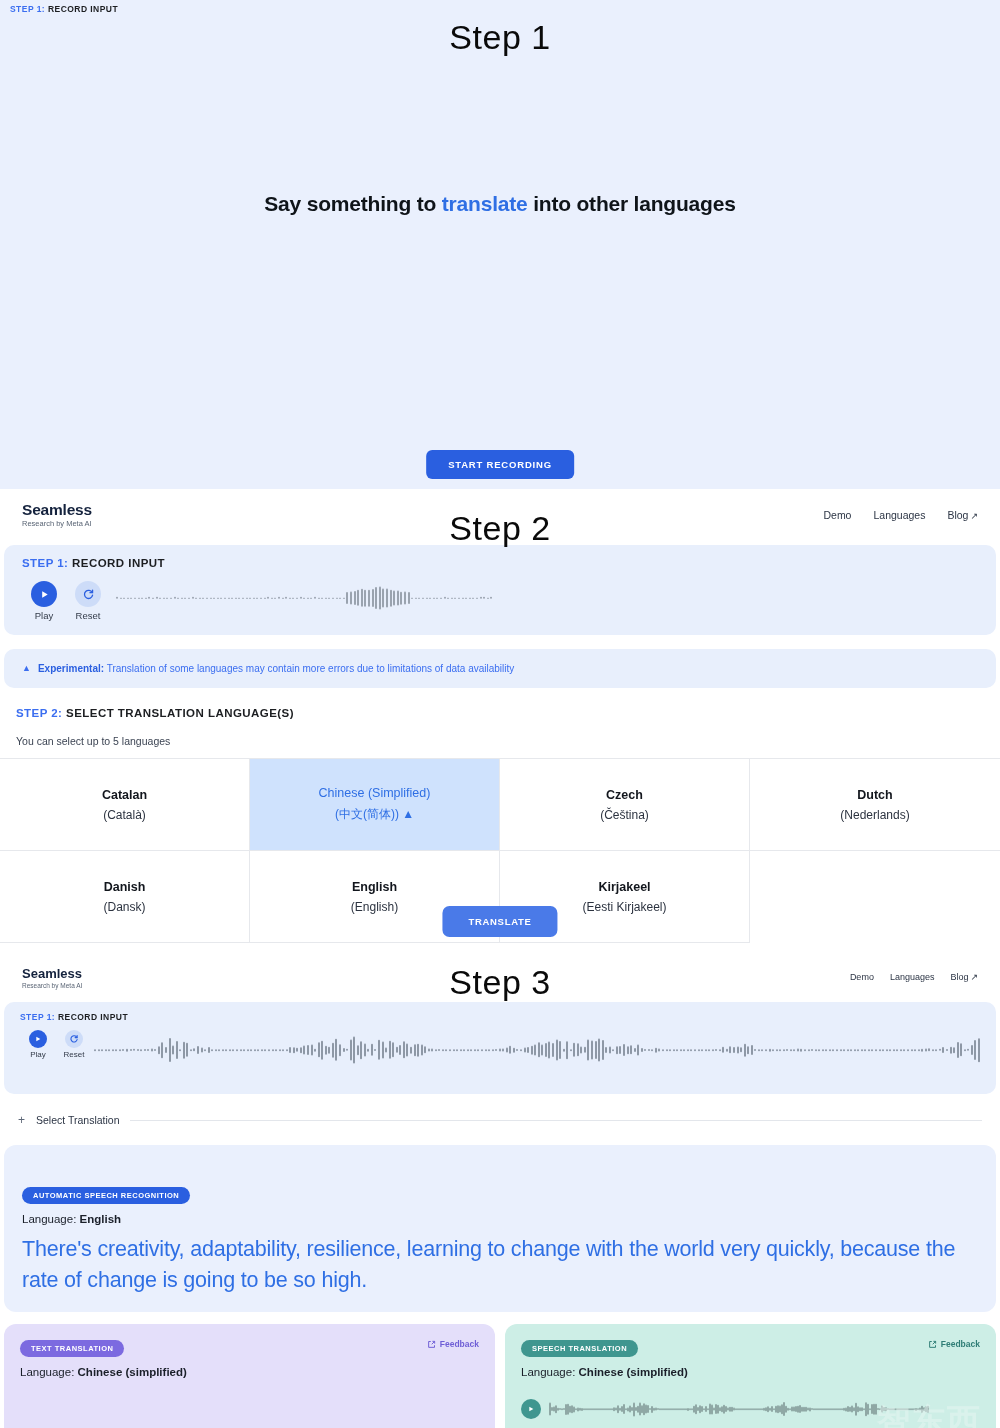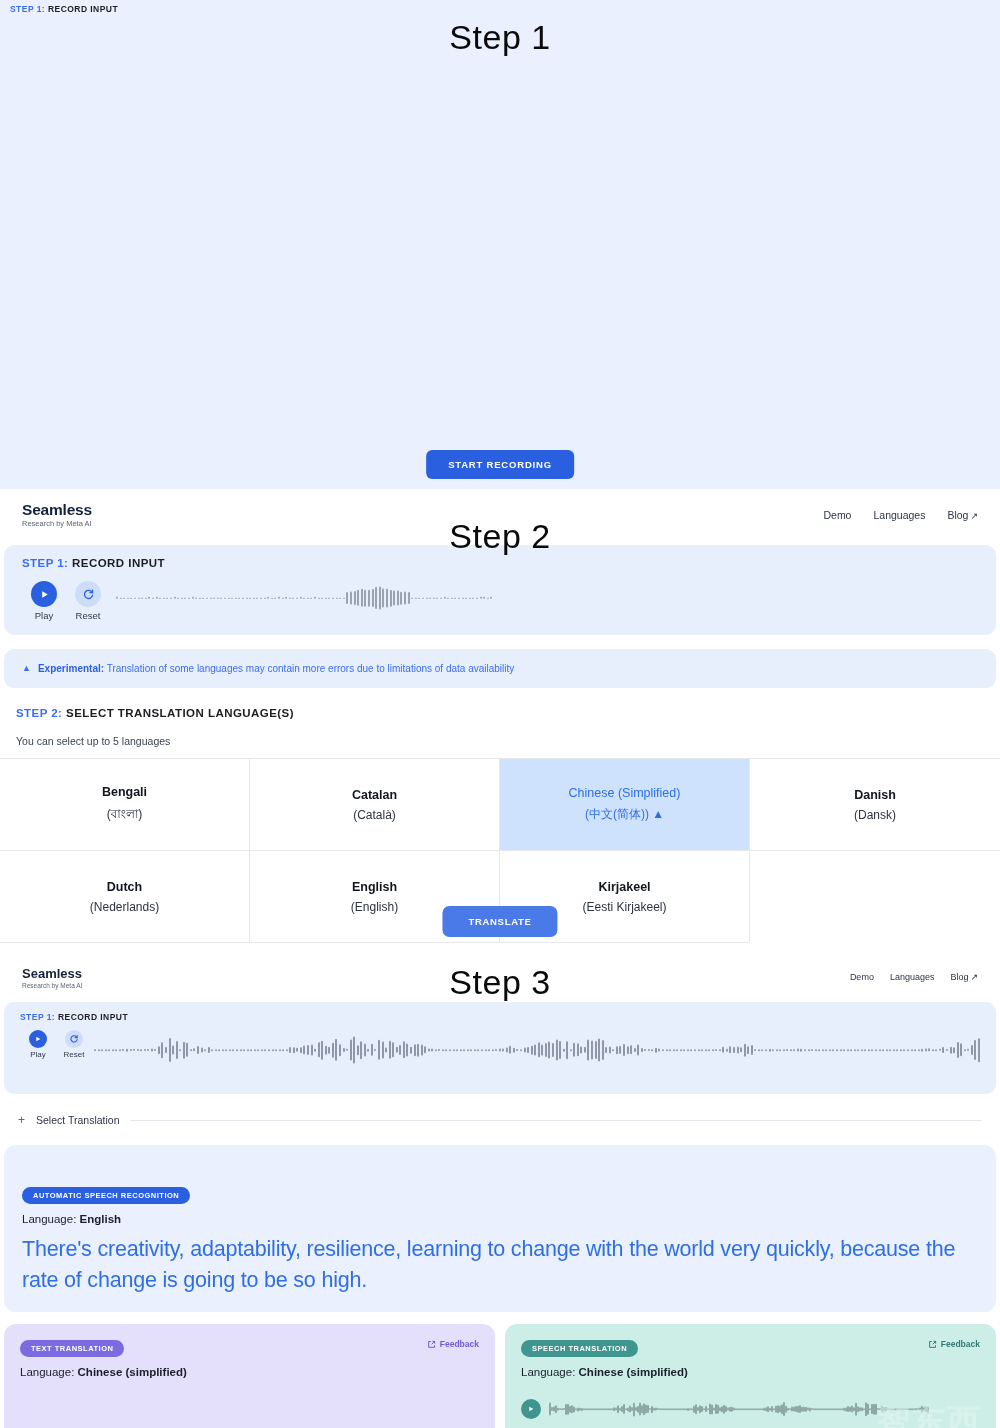--- a/index.html
+++ b/index.html
@@ -199,27 +199,30 @@
 <div class="page">
 
   <div class="sec1">
     <div class="steplabel">
       <b>STEP 1:</b><span> RECORD INPUT</span>
     </div>
 
     <div class="step-overlay" style="top:18px;">Step 1</div>
 
     <div class="sec1-center">
+      <div class="headline">
+        <span>Say something to </span><span class="accent">translate</span><span> into other languages</span>
+      </div>
     </div>
 
     <button class="rec-btn">START RECORDING</button>
   </div>
 
   <div class="sec2">
-    <div class="step-overlay" style="top:28px;">Step 2</div>
+    <div class="step-overlay" style="top:20px;">Step 2</div>
 
     <div class="topbar">
       <div class="brand">
         <div class="bname">Seamless</div>
         <div class="bsub">Research by Meta AI</div>
       </div>
       <div class="nav">
         <a>Demo</a>
         <a>Languages</a>
         <a><span>Blog</span><span class="ext">↗</span></a>
@@ -363,38 +366,38 @@
       <span><b>Experimental:</b><span> Translation of some languages may contain more errors due to limitations of data availability</span></span>
     </div>
 
     <div class="steplabel step2head">
       <b>STEP 2:</b><span> SELECT TRANSLATION LANGUAGE(S)</span>
     </div>
     <div class="step2sub">You can select up to 5 languages</div>
 
     <div class="langgrid" id="langgrid">
         <div class="langcell">
-          <div class="ln">Bengali</div>
-          <div class="lnat">(বাংলা)</div>
-        </div>
-        <div class="langcell">
           <div class="ln">Catalan</div>
           <div class="lnat">(Català)</div>
         </div>
         <div class="langcell selected">
           <div class="ln">Chinese (Simplified)</div>
           <div class="lnat">(中文(简体)) ▲</div>
         </div>
         <div class="langcell">
-          <div class="ln">Danish</div>
-          <div class="lnat">(Dansk)</div>
+          <div class="ln">Czech</div>
+          <div class="lnat">(Čeština)</div>
         </div>
         <div class="langcell">
           <div class="ln">Dutch</div>
           <div class="lnat">(Nederlands)</div>
+        </div>
+        <div class="langcell">
+          <div class="ln">Danish</div>
+          <div class="lnat">(Dansk)</div>
         </div>
         <div class="langcell">
           <div class="ln">English</div>
           <div class="lnat">(English)</div>
         </div>
         <div class="langcell">
           <div class="ln">Kirjakeel</div>
           <div class="lnat">(Eesti Kirjakeel)</div>
         </div>
       </div>

